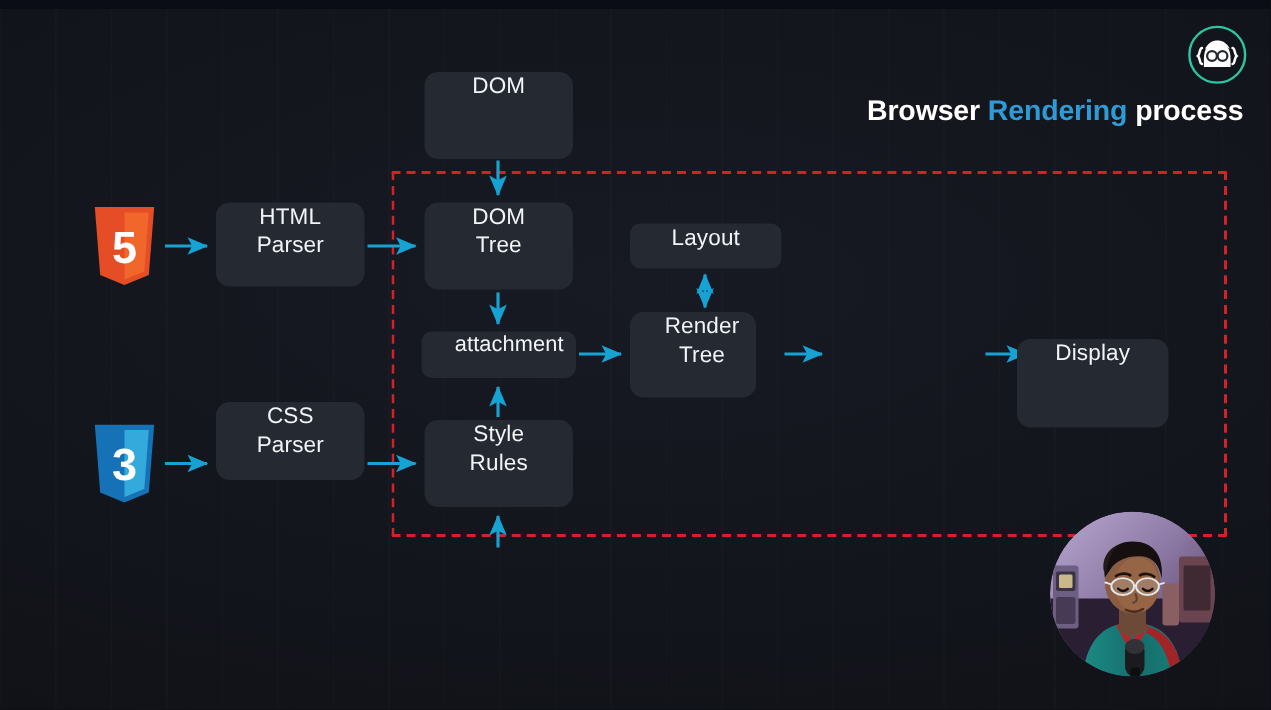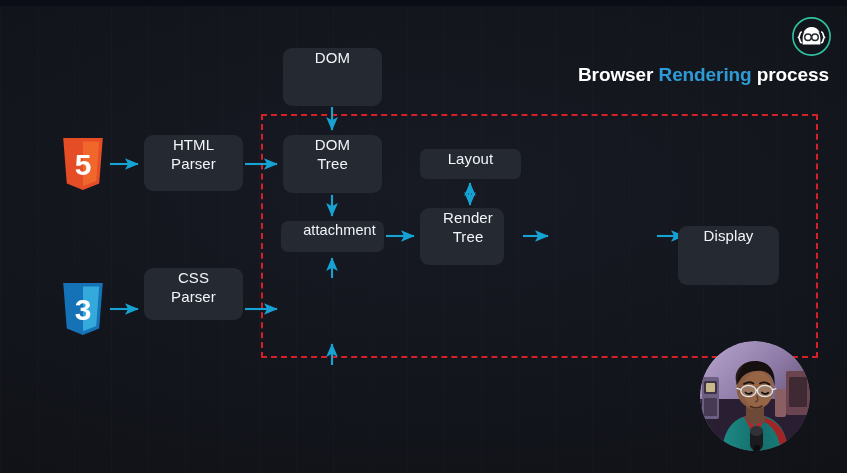--- a/index.html
+++ b/index.html
@@ -215,20 +215,26 @@
     <span>
       <span>DOM</span><br>
       <span>Tree</span>
     </span>
   </div>
 
   <div class="node small-label" id="node-attachment">
     <span>attachment</span>
   </div>
 
+  <div class="node" id="node-style">
+    <span>
+      <span>Style</span><br>
+      <span>Rules</span>
+    </span>
+  </div>
 
 
   <div class="node" id="node-layout">
     <span>Layout</span>
   </div>
 
   <div class="node" id="node-render">
     <span>
       <span>Render</span><br>
       <span>Tree</span>

